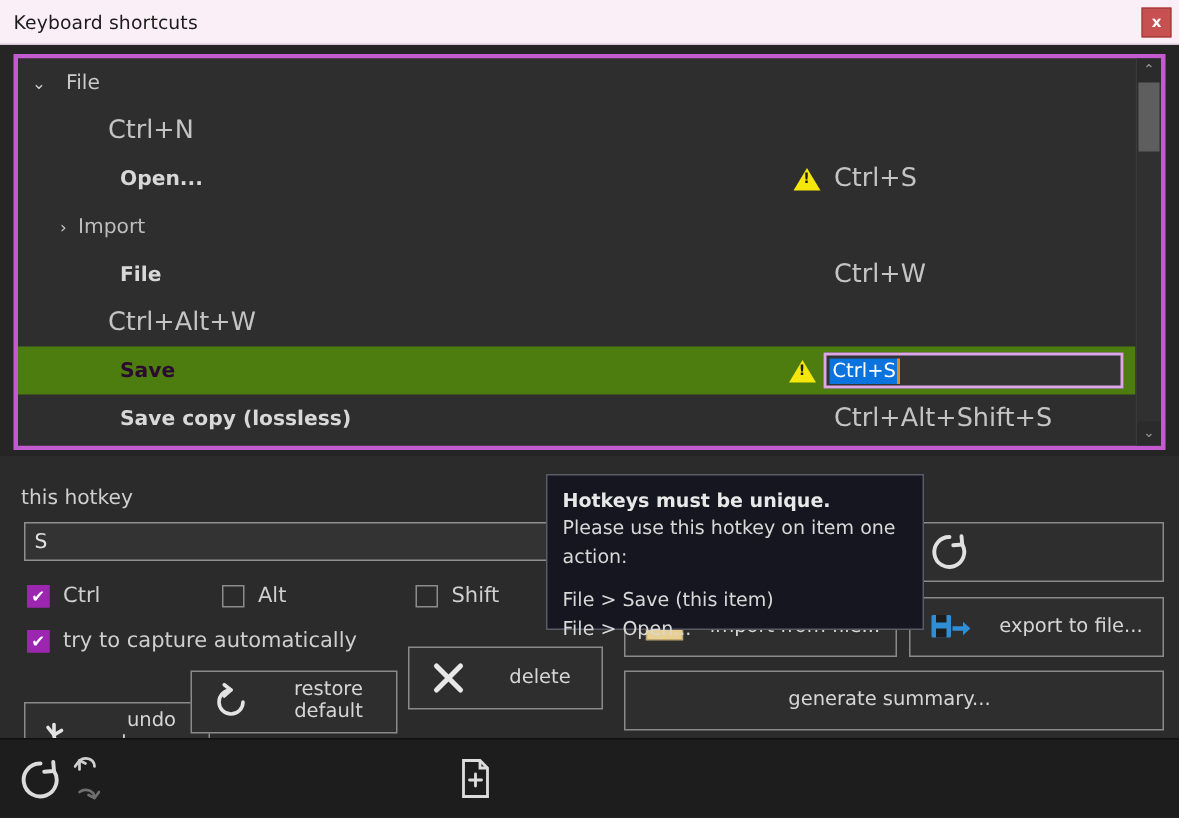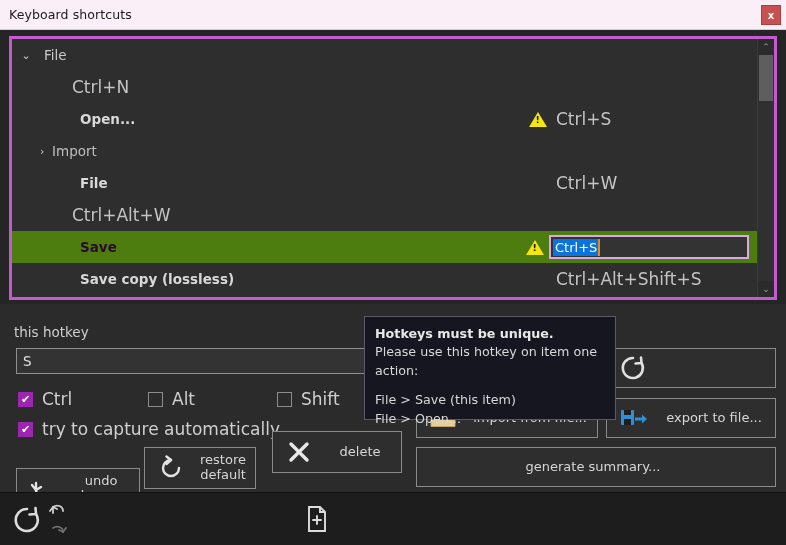--- a/index.html
+++ b/index.html
@@ -169,21 +169,21 @@
     border: 1px solid #8f8f8f;
     color: #e0e0e0;
     font-size: 13.5px;
     display: flex; align-items: center;
     padding-left: 6px;
     cursor: text;
   }
   .cb {
     position: absolute;
     display: flex; align-items: center;
-    font-size: 17px; color: #cfcfcf;
+    font-size: 14px; color: #cfcfcf;
     cursor: pointer;
   }
   .cb .box {
     width: 15px; height: 15px;
     border: 1px solid #8c8c8c;
     margin-right: 9px;
     display: flex; align-items: center; justify-content: center;
     background: transparent;
   }
   .cb .box.on {
@@ -219,21 +219,21 @@
   }
   .btn .txt {
     flex: 1 1 auto;
     text-align: center;
     line-height: 1.15;
     padding-right: 6px;
   }
   .btn .txt.two { white-space: pre-line; }
 
   .btn-undo     { left: 16px;  top: 468px; width: 124px; height: 42px; }
-  .btn-restored { left: 144px; top: 447px; width: 112px; height: 42px; }
+  .btn-restored { left: 127px; top: 447px; width: 138px; height: 42px; }
   .btn-delete   { left: 272px; top: 431px; width: 130px; height: 42px; }
   .btn-import   { left: 416px; top: 398px; width: 182px; height: 40px; }
   .btn-export   { left: 606px; top: 398px; width: 170px; height: 40px; }
   .btn-restall  { left: 606px; top: 348px; width: 170px; height: 40px; }
   .btn-gensum   { left: 416px; top: 447px; width: 360px; height: 40px; }
   .btn-gensum .txt, .btn-restall .txt { text-align: center; }
 
   .icon-svg { display: block; }
 
   

